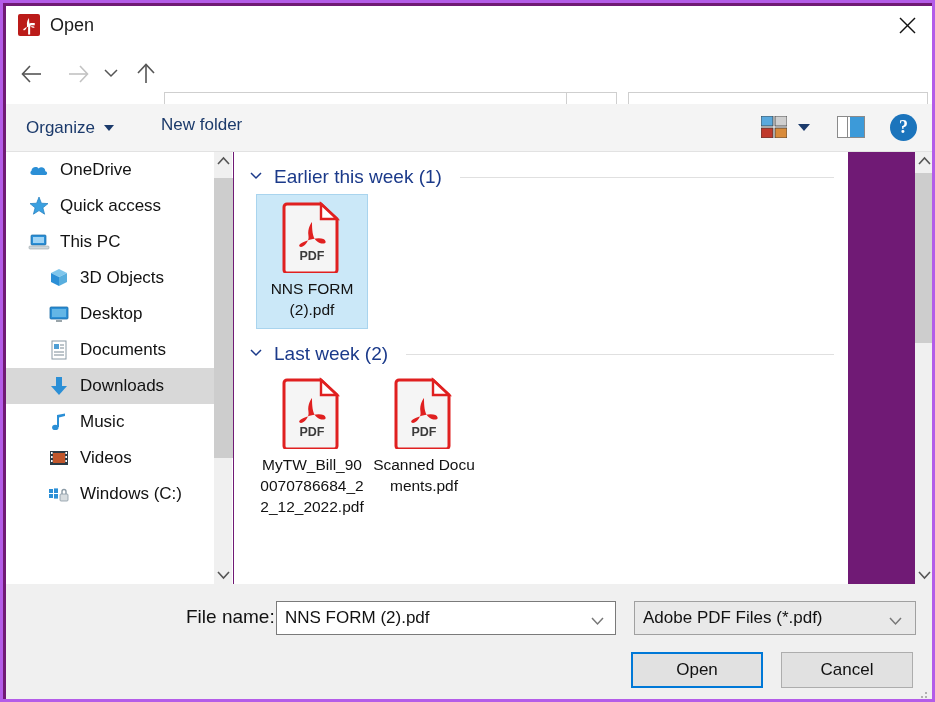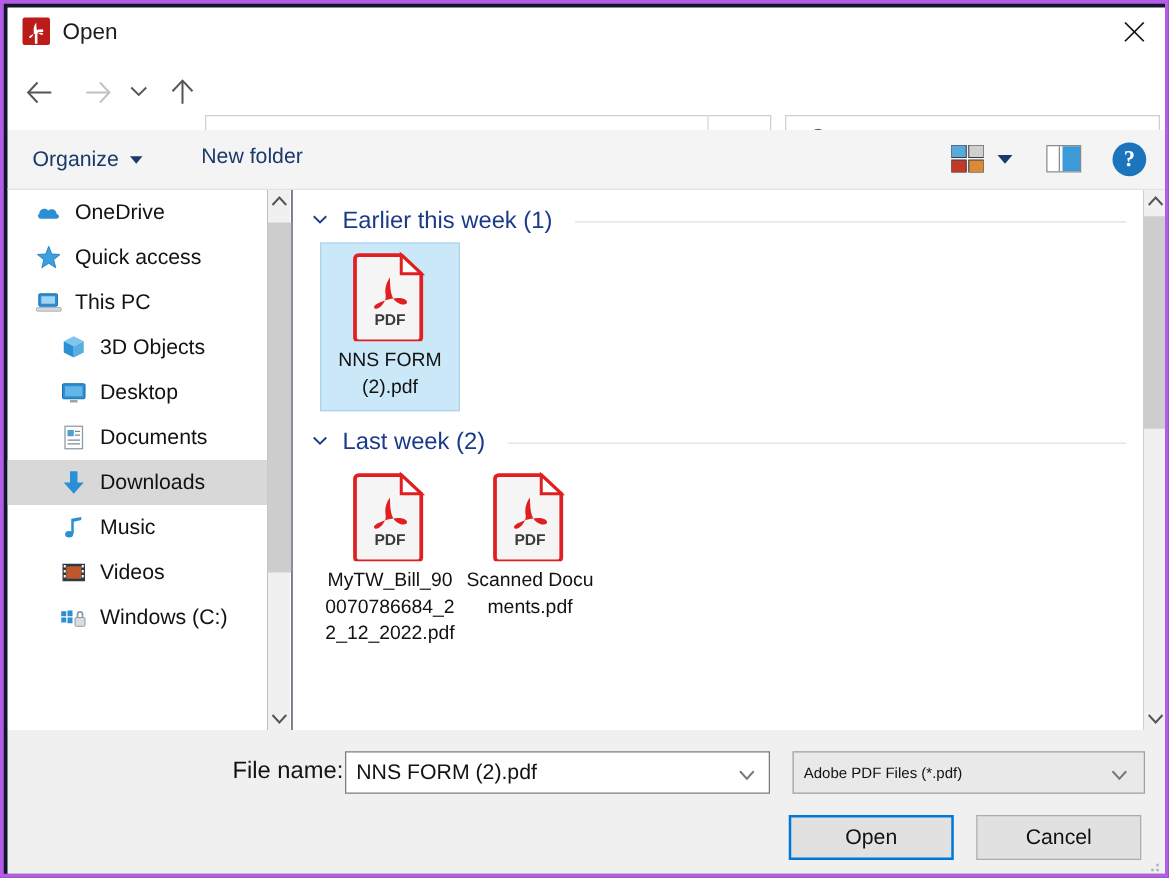--- a/index.html
+++ b/index.html
@@ -5,21 +5,21 @@
   * { box-sizing: border-box; margin: 0; padding: 0; }
   html, body {
     width: 935px; height: 702px;
     background: #ffffff;
     font-family: "Liberation Sans", sans-serif;
     overflow: hidden;
   }
   #dialog {
     position: absolute; left: 0; top: 0;
     width: 935px; height: 702px;
-    background: #0f172a;
+    background: #701a75;
     border: 3px solid #b91c1c;
     overflow: hidden;
   }
 
   
   #titlebar {
     position: absolute; left: 3px; top: 3px;
     width: 929px; height: 38px;
     background: #ffffff;
   }
@@ -178,21 +178,21 @@
   #sb-scroll .arrow-up, #fl-scroll .arrow-up { top: 0; }
   #sb-scroll .arrow-dn, #fl-scroll .arrow-dn { bottom: 0; }
   .sb-thumb {
     position: absolute; left: 0; width: 19px;
     background: #cdcdcd; cursor: pointer;
   }
 
   
   #filelist {
     position: absolute; left: 231px; top: 149px;
-    width: 681px; height: 432px;
+    width: 614px; height: 432px;
     background: #ffffff;
     overflow: hidden;
   }
   .group-header {
     display: flex; align-items: center;
     height: 34px; margin-top: 8px; cursor: pointer;
   }
   .group-chevron { margin-left: 14px; margin-right: 10px; }
   .group-title {
     font-size: 19px; color: #1b3a8a; white-space: nowrap;
@@ -240,21 +240,21 @@
     font-size: 17px; color: #121212; margin-left: 8px; white-space: nowrap;
   }
   #filename-chevron { position: absolute; right: 10px; top: 11px; cursor: pointer; }
   #filetype-combo {
     position: absolute; left: 628px; top: 17px;
     width: 282px; height: 34px;
     border: 1px solid #a0a0a0; background: #e9e9e9;
     display: flex; align-items: center; cursor: pointer;
   }
   #filetype-value {
-    font-size: 12px; color: #121212; margin-left: 8px; white-space: nowrap;
+    font-size: 17px; color: #121212; margin-left: 8px; white-space: nowrap;
   }
   #filetype-chevron { position: absolute; right: 12px; top: 11px; }
   #open-button {
     position: absolute; left: 628px; top: 649px;
     width: 132px; height: 36px;
     background: #e1e1e1; border: 2px solid #0078d7;
     font-size: 17px; color: #121212; cursor: pointer;
     display: flex; align-items: center; justify-content: center;
   }
   #cancel-button {

